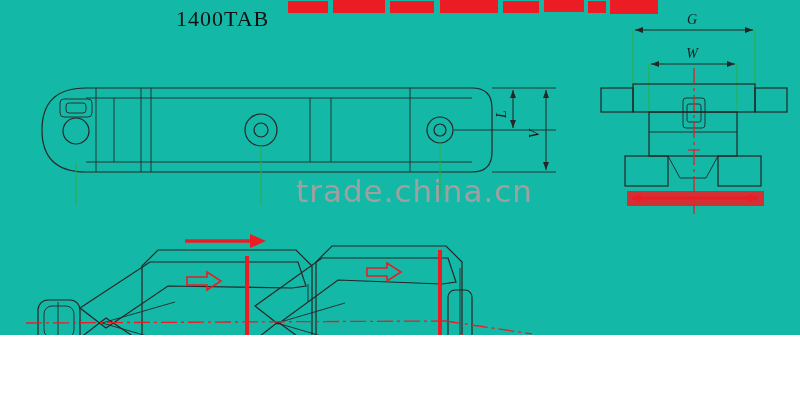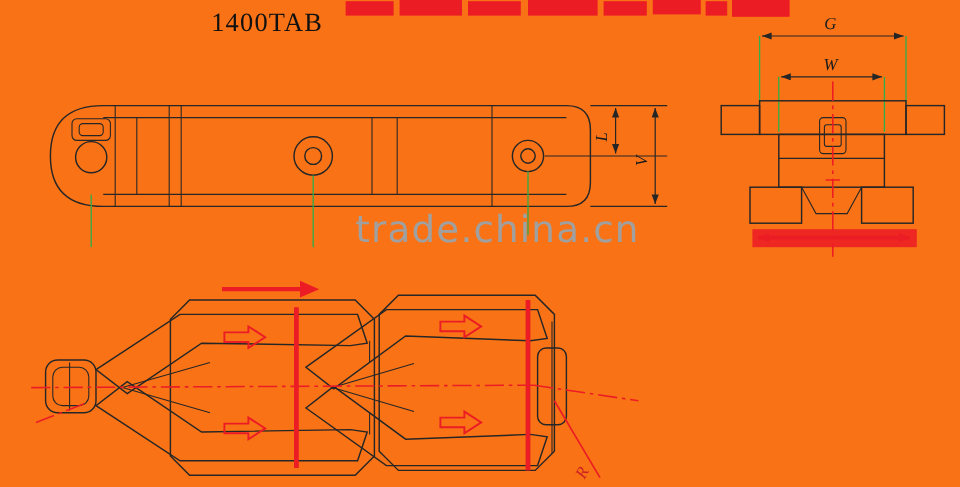--- a/index.html
+++ b/index.html
@@ -1,19 +1,19 @@
 <!DOCTYPE html>
 <html><head>
 <meta charset="utf-8">
 <style>
   html,body{margin:0;padding:0;background:#ffffff;}
   .canvas{
     position:relative;
-    width:800px;height:406px;
-    background:#f97316;
+    width:800px;height:335px;
+    background:#14b8a6;
     overflow:hidden;
     font-family:"Liberation Serif", serif;
   }
   svg{position:absolute;left:0;top:0;}
   .blk{stroke:#262626;stroke-width:1.2;fill:none;}
   .blkthin{stroke:#262626;stroke-width:0.9;fill:none;}
   .grn{stroke:#2fae4a;stroke-width:1.1;fill:none;}
   .red{stroke:#ec1c24;fill:none;}
   .redthick{stroke:#ec1c24;stroke-width:4;fill:none;}
   .redcl{stroke:#ec1c24;stroke-width:1.3;fill:none;stroke-dasharray:16 4 3 4;}

